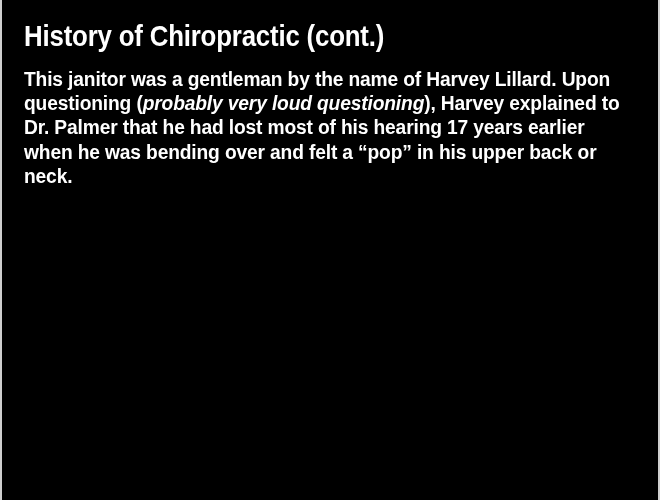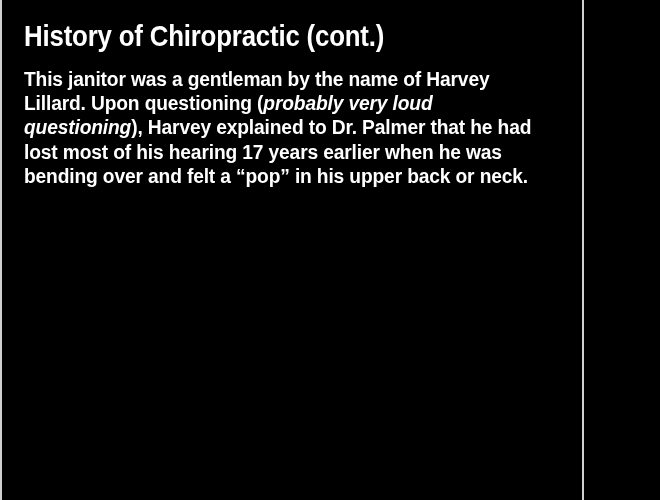--- a/index.html
+++ b/index.html
@@ -10,21 +10,21 @@
   body {
     width: 660px;
     height: 500px;
     overflow: hidden;
     font-family: "Liberation Sans", sans-serif;
   }
 
   #slide {
     position: relative;
     box-sizing: border-box;
-    width: 584px;
+    width: 660px;
     height: 500px;
     background: #000000;
     border-left: 2px solid #cfcfcf;
     border-right: 2px solid #cfcfcf;
     overflow: hidden;
   }
 
   #slide-inner {
     position: absolute;
     left: 0;

